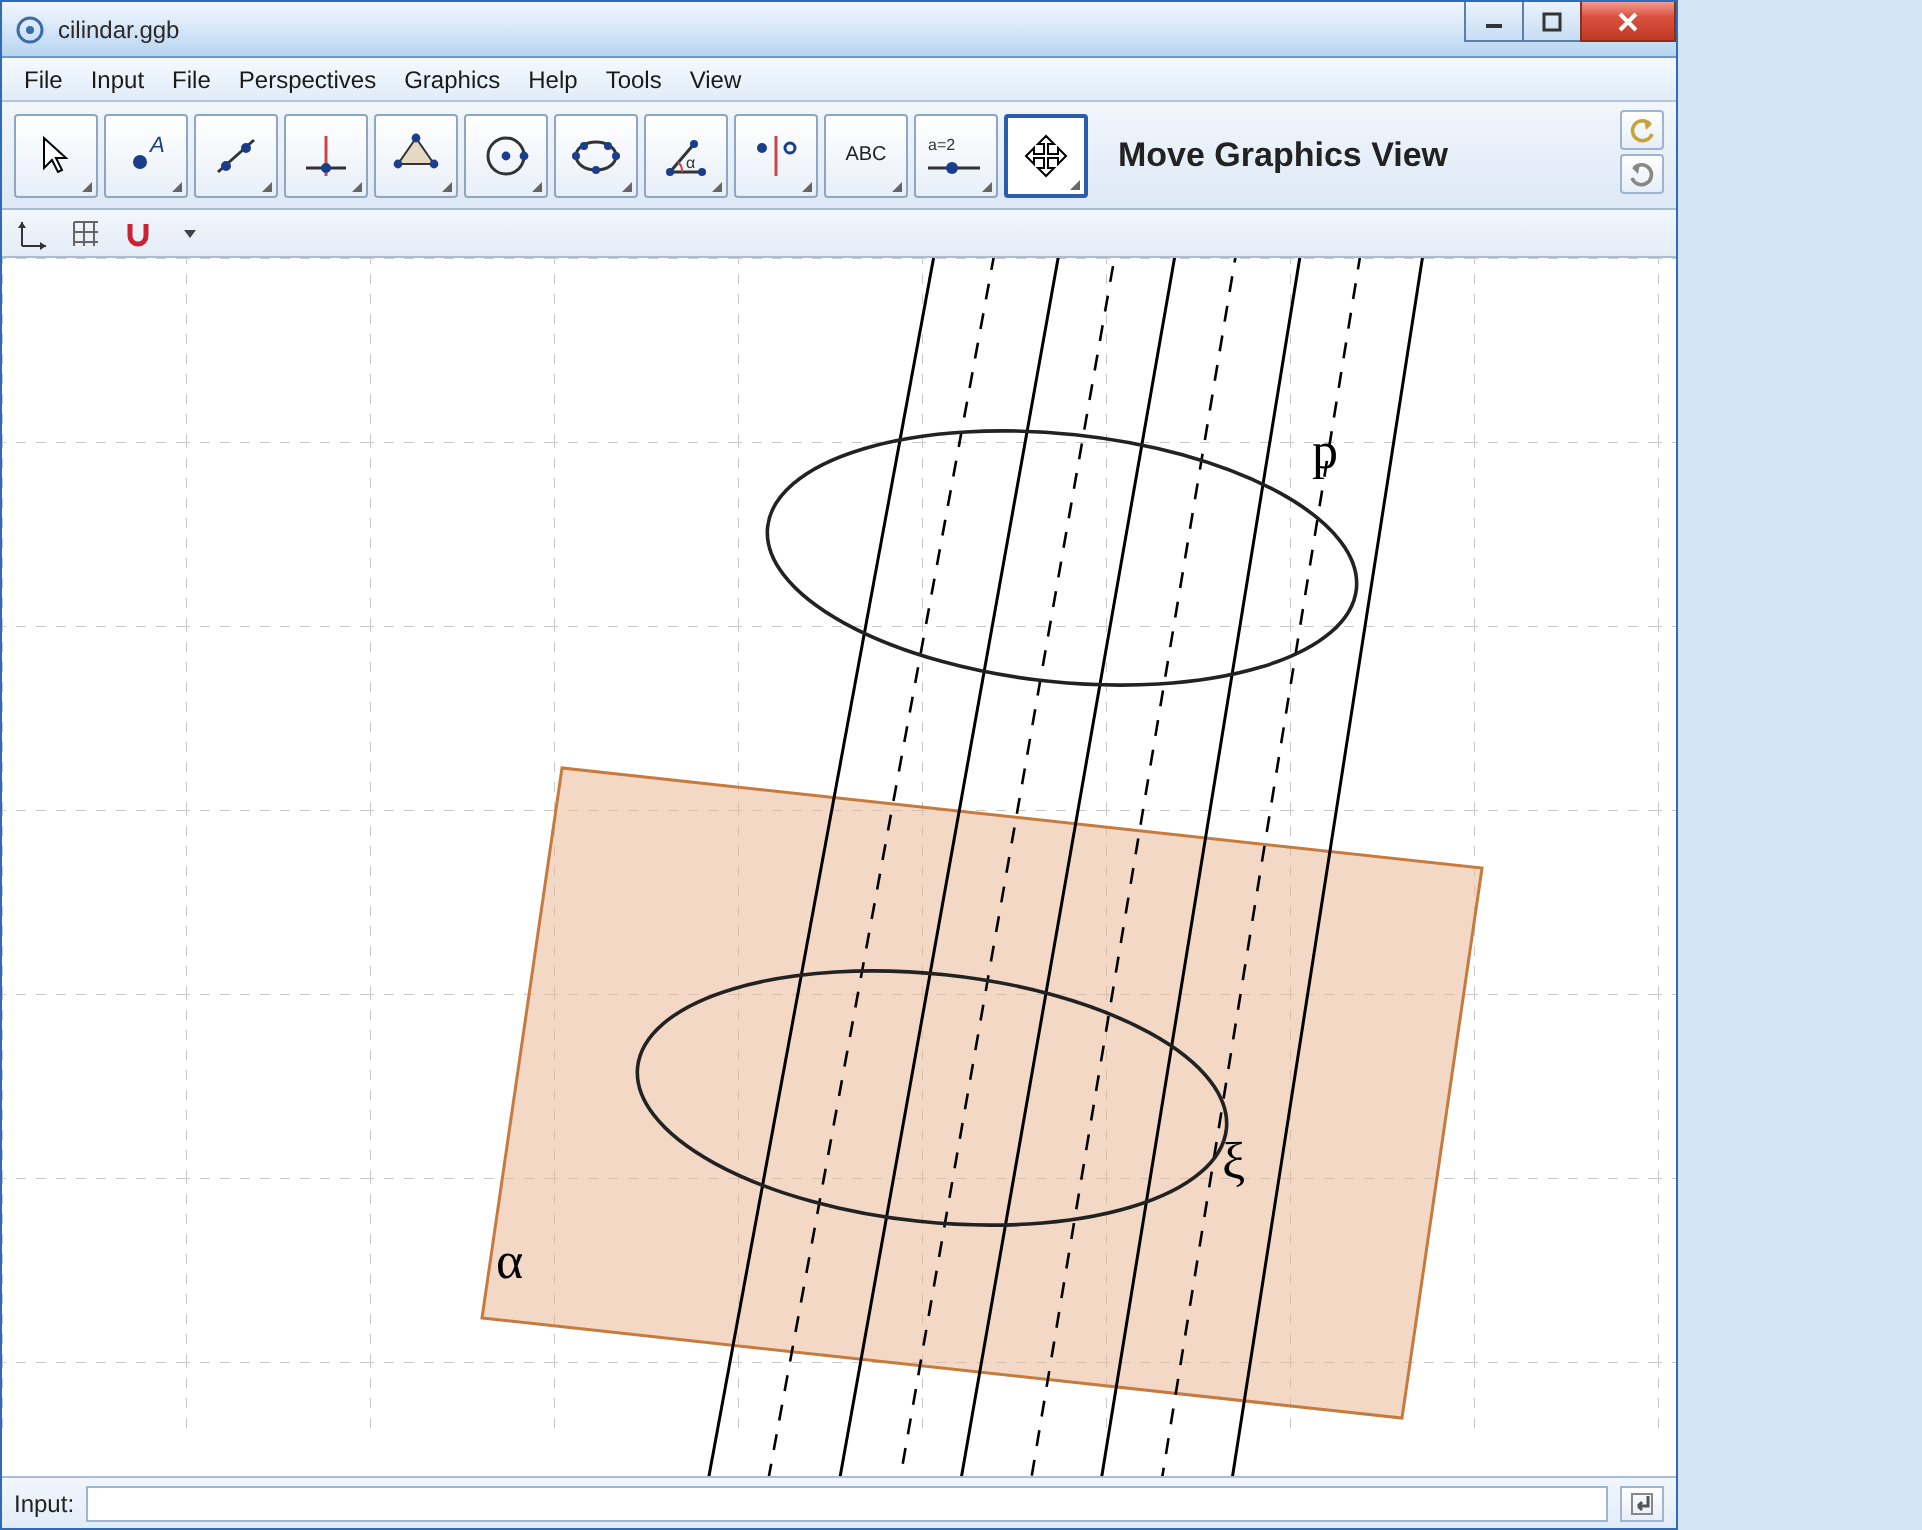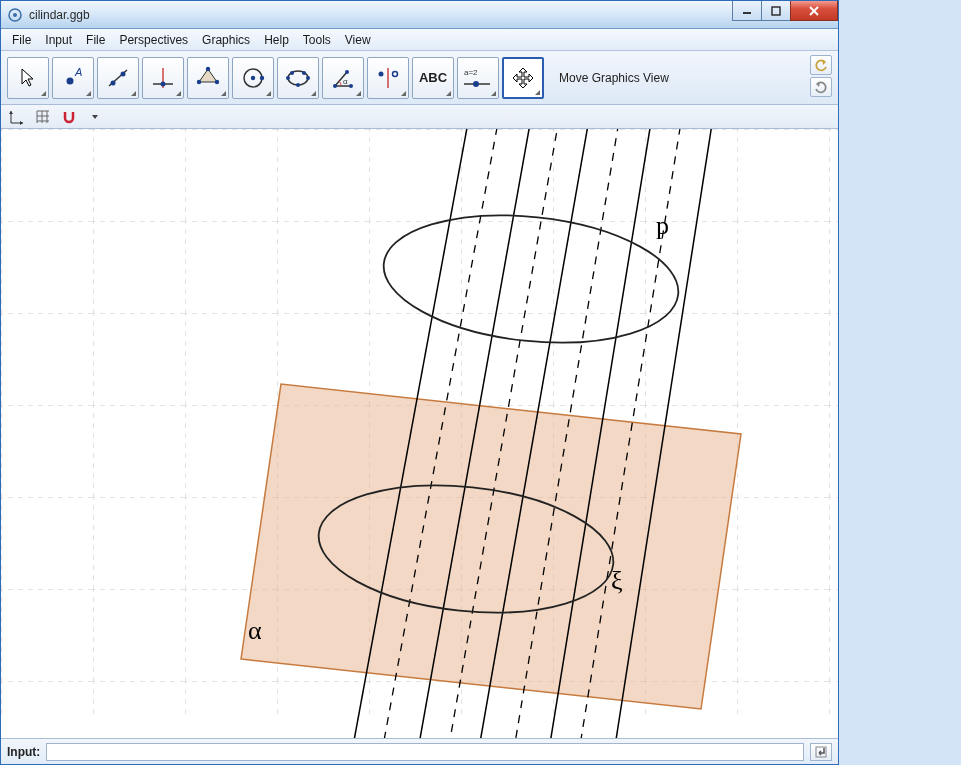--- a/index.html
+++ b/index.html
@@ -88,21 +88,21 @@
   position: absolute;
   right: 2px; bottom: 2px;
   width: 0; height: 0;
   border-left: 5px solid transparent;
   border-bottom: 5px solid #666;
 }
 .tool-help {
   margin-left: 12px;
   flex: 1;
 }
-.tool-help .t1 { font-weight: normal; font-size: 12px; color: #222; }
+.tool-help .t1 { font-weight: bold; font-size: 17px; color: #222; }
 .tool-help .t2 { font-size: 11px; color: #333; }
 .toolbar-right {
   position: absolute; right: 6px; top: 4px;
   display: flex; flex-direction: column; gap: 2px;
 }
 .toolbar-right .sbtn {
   width: 22px; height: 20px;
   border: 1px solid #9fb4cf;
   background: linear-gradient(to bottom,#fff,#e6eef8);
   display: flex; align-items: center; justify-content: center;
@@ -126,21 +126,21 @@
   overflow: hidden;
 }
 .graphics-view svg { position: absolute; top: 0; left: 0; }
 .bottombar {
   height: 26px;
   background: linear-gradient(to bottom, #f2f6fc, #e1ecf8);
   border-top: 1px solid #a9bdd6;
   display: flex; align-items: center;
   padding: 0 6px; gap: 6px;
 }
-.bottombar .lbl { font-size: 12px; color: #222; font-weight: bold; }
+.bottombar .lbl { font-size: 12px; color: #222; }
 .bottombar input {
   flex: 1;
   height: 18px;
   border: 1px solid #9fb4cf;
   background: #fff;
   padding: 0 4px;
   font-size: 12px;
 }
 .bottombar .go {
   width: 22px; height: 18px;
@@ -255,21 +255,21 @@
       </svg>
     </div>
     <div class="tool-btn">
       <svg width="28" height="28">
         <line x1="14" y1="4" x2="14" y2="24" stroke="#c44" stroke-width="1.5"></line>
         <circle cx="7" cy="10" r="2.5" fill="#1a3e8c"></circle>
           <circle cx="21" cy="10" r="2.5" fill="none" stroke="#1a3e8c" stroke-width="1.5"></circle>
       </svg>
     </div>
     <div class="tool-btn">
-      <span style="font-size:13px;font-weight:bold;color:#222">ABC</span>
+      <span style="font-size:10px;font-weight:normal;color:#222">ABC</span>
     </div>
     <div class="tool-btn">
       <svg width="40" height="28">
         <text x="6" y="11" font-size="8" fill="#333">a=2</text>
         <line x1="6" y1="20" x2="32" y2="20" stroke="#333" stroke-width="1.5"></line>
         <circle cx="18" cy="20" r="3" fill="#1a3e8c"></circle>
       </svg>
     </div>
     <div class="tool-btn active">
       <svg width="28" height="28">

